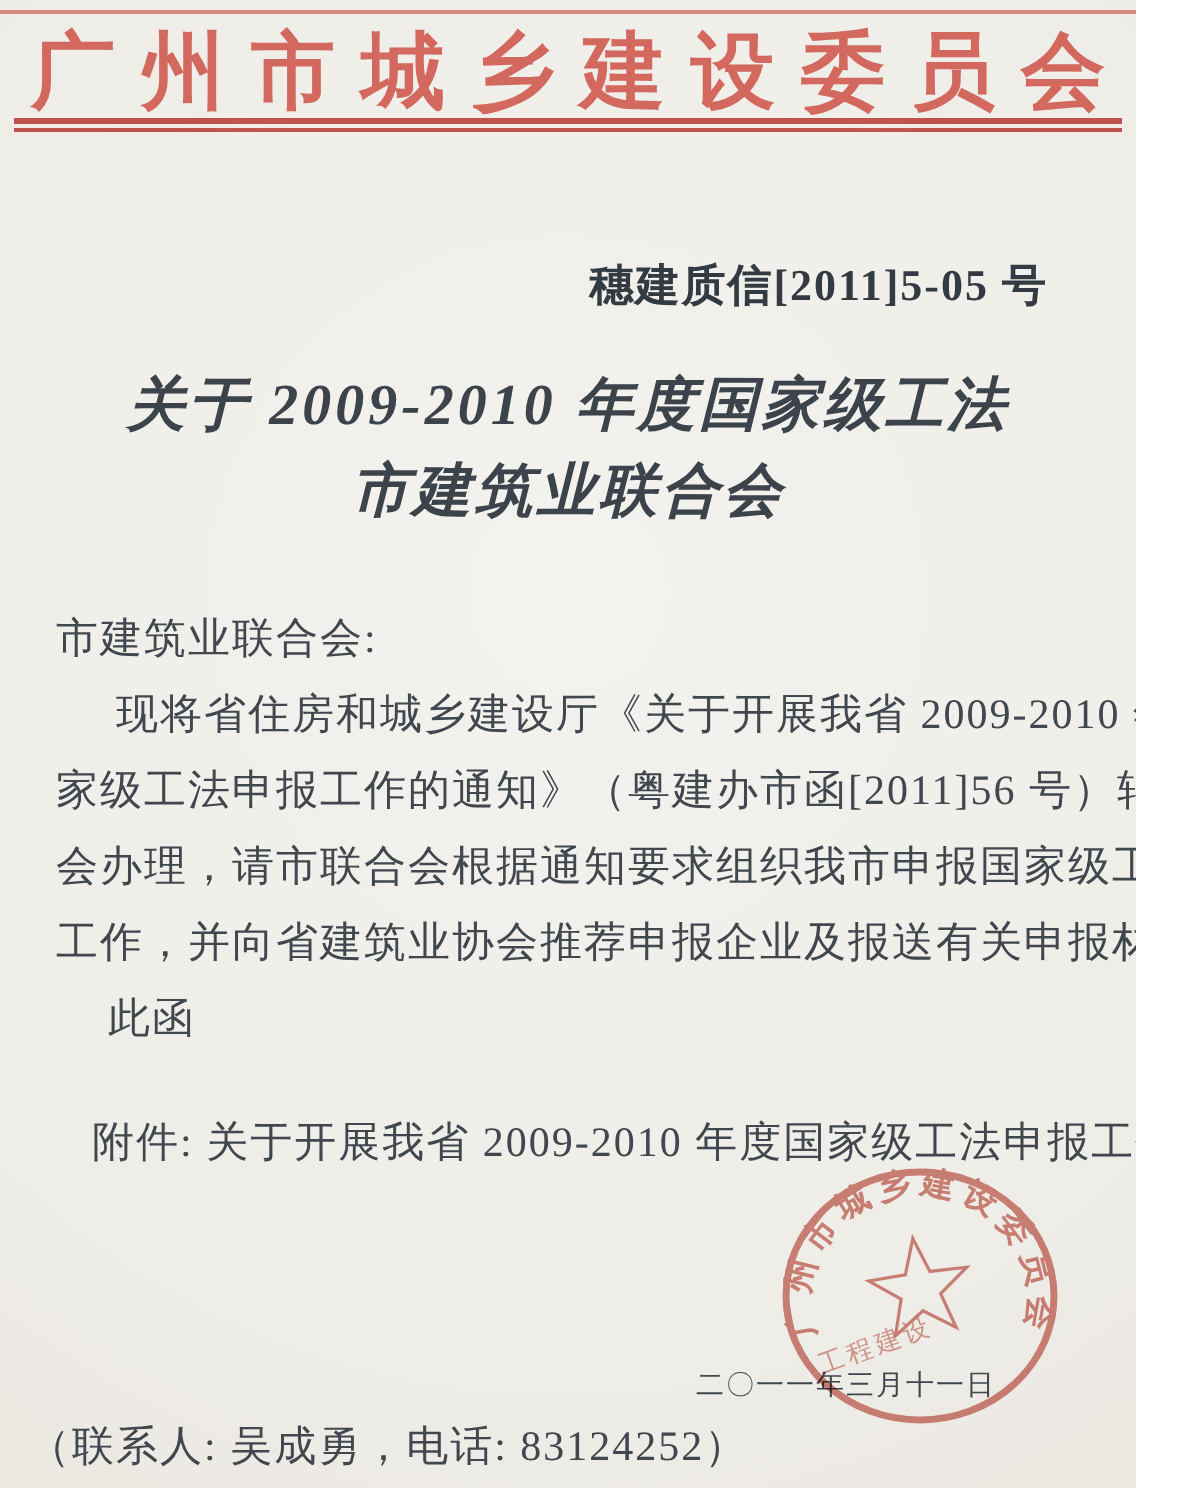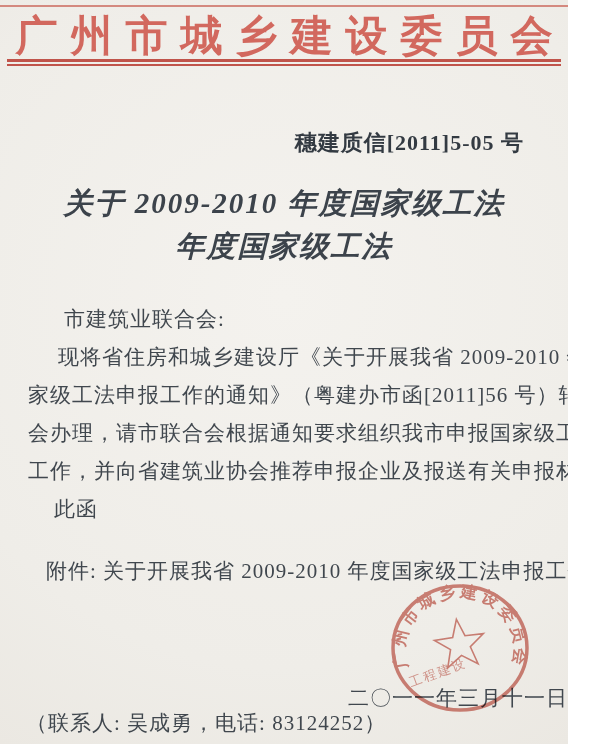--- a/index.html
+++ b/index.html
@@ -37,36 +37,36 @@
   .doc-title{
     position:absolute;top:182px;left:0;right:0;
     text-align:center;
     font-size:29px;font-weight:bold;color:#3c434b;
     line-height:43px;letter-spacing:2px;font-style:italic;
   }
   .body-text{
     position:absolute;top:300px;left:28px;right:24px;
     font-size:21px;line-height:38px;letter-spacing:1px;
   }
-  .salutation{white-space:nowrap;margin-left:36px;}
+  .salutation{white-space:nowrap;}
   .line{white-space:nowrap;}
   .indent-para{padding-left:30px;}
   .indent-close{padding-left:26px;font-family:Liberation Serif, serif;}
   .attachment{
     position:absolute;top:552px;left:46px;right:24px;
     font-size:21px;line-height:38px;letter-spacing:1px;
   }
   .attachment .wrap{padding-left:48px;}
   .date-line{
     position:absolute;top:684px;left:348px;
-    font-size:21px;letter-spacing:1px;white-space:nowrap;
+    font-size:14px;letter-spacing:1px;white-space:nowrap;
   }
   .contact-line{
     position:absolute;top:709px;left:14px;
-    font-size:21px;letter-spacing:1px;white-space:nowrap;margin-left:12px;
+    font-size:21px;letter-spacing:1px;white-space:nowrap;
   }
   .seal{
     position:absolute;left:389px;top:583px;
     width:144px;height:134px;
     opacity:.72;
     mix-blend-mode:multiply;
     pointer-events:none;
   }
 </style>
 </head>
@@ -81,21 +81,21 @@
   <div class="double-rule">
     <div class="thick"></div>
     <div class="gap"></div>
     <div class="thin"></div>
   </div>
 
   <div class="doc-number">穗建质信[2011]5-05 号</div>
 
   <div class="doc-title">
     <div>关于 2009-2010 年度国家级工法</div>
-    <div>年度国家级工法</div>
+    <div>市建筑业联合会</div>
   </div>
 
   <div class="body-text">
     <div class="salutation">市建筑业联合会:</div>
     <div class="line indent-para">现将省住房和城乡建设厅《关于开展我省 2009-2010 年度国</div>
     <div class="line">家级工法申报工作的通知》（粤建办市函[2011]56 号）转市联合</div>
     <div class="line">会办理，请市联合会根据通知要求组织我市申报国家级工法有关</div>
     <div class="line">工作，并向省建筑业协会推荐申报企业及报送有关申报材料。</div>
     <div class="line indent-close">此函</div>
   </div>

